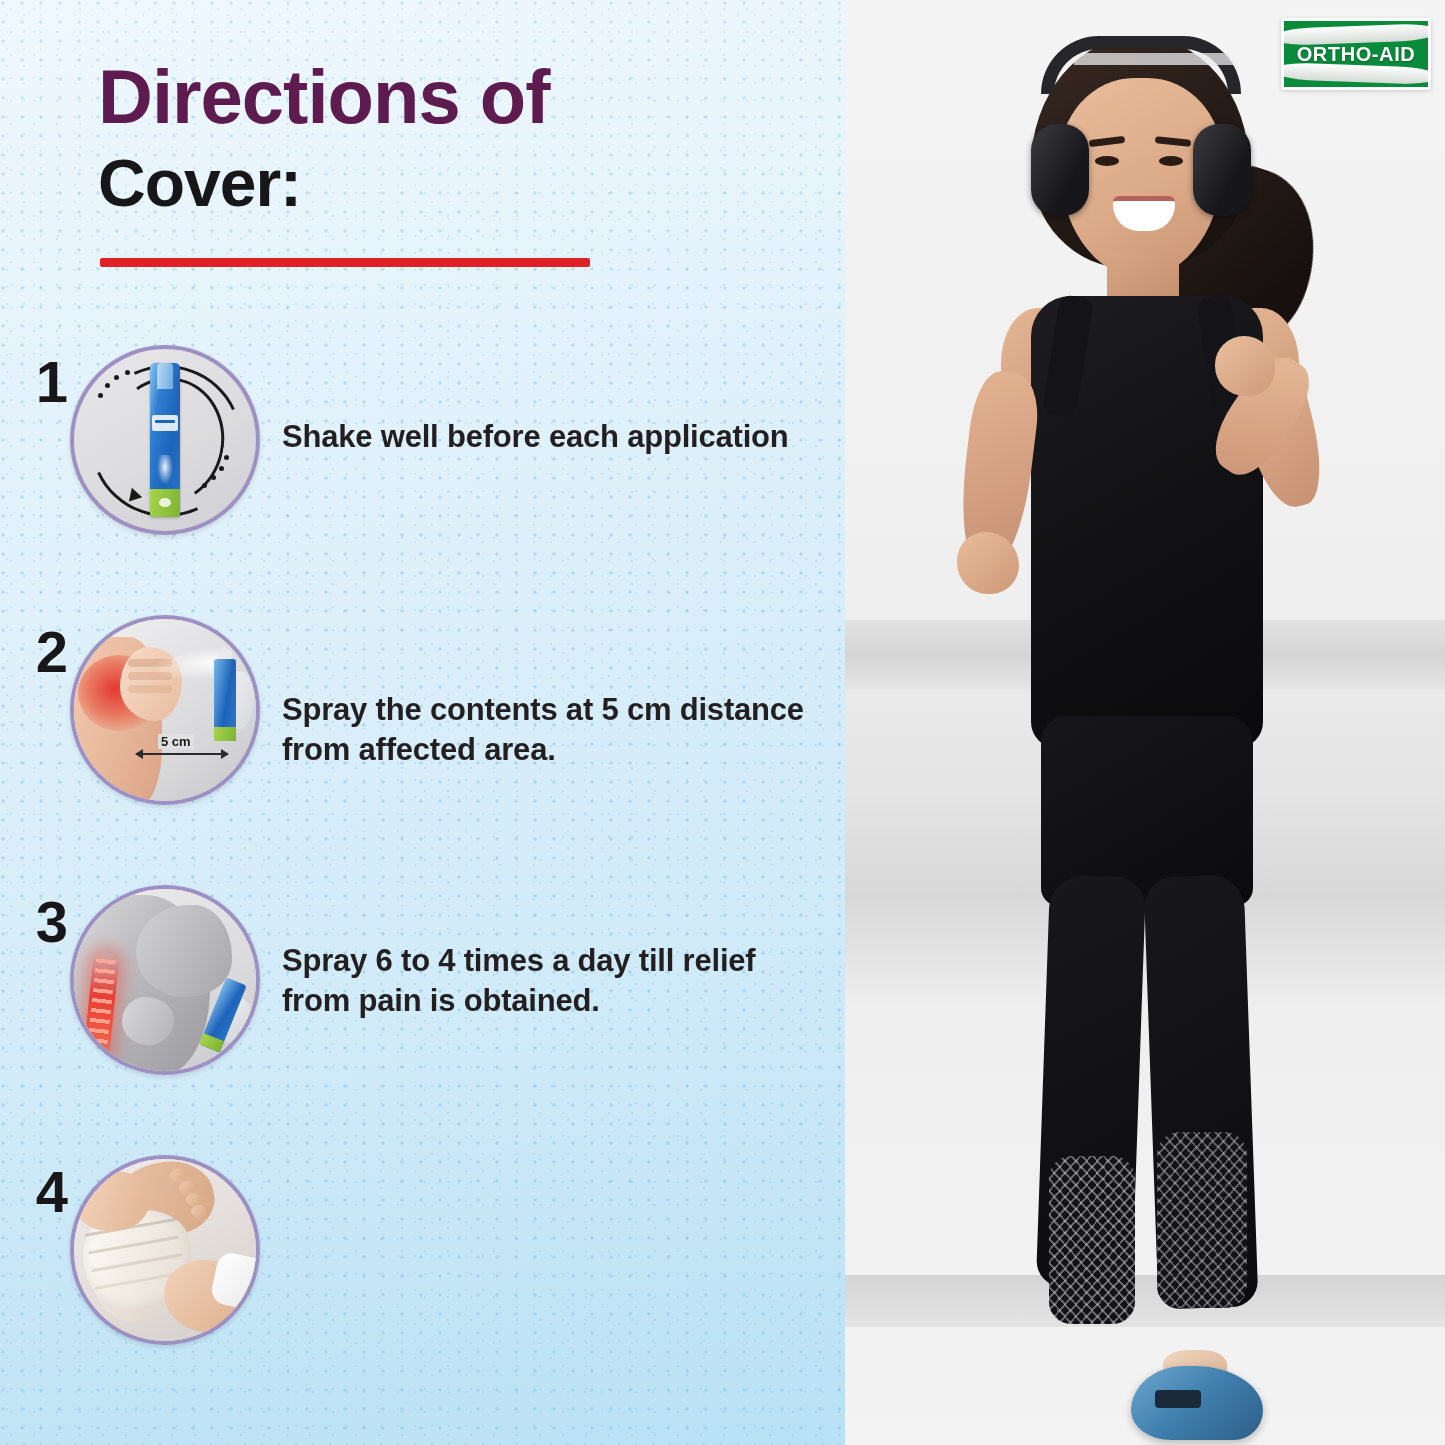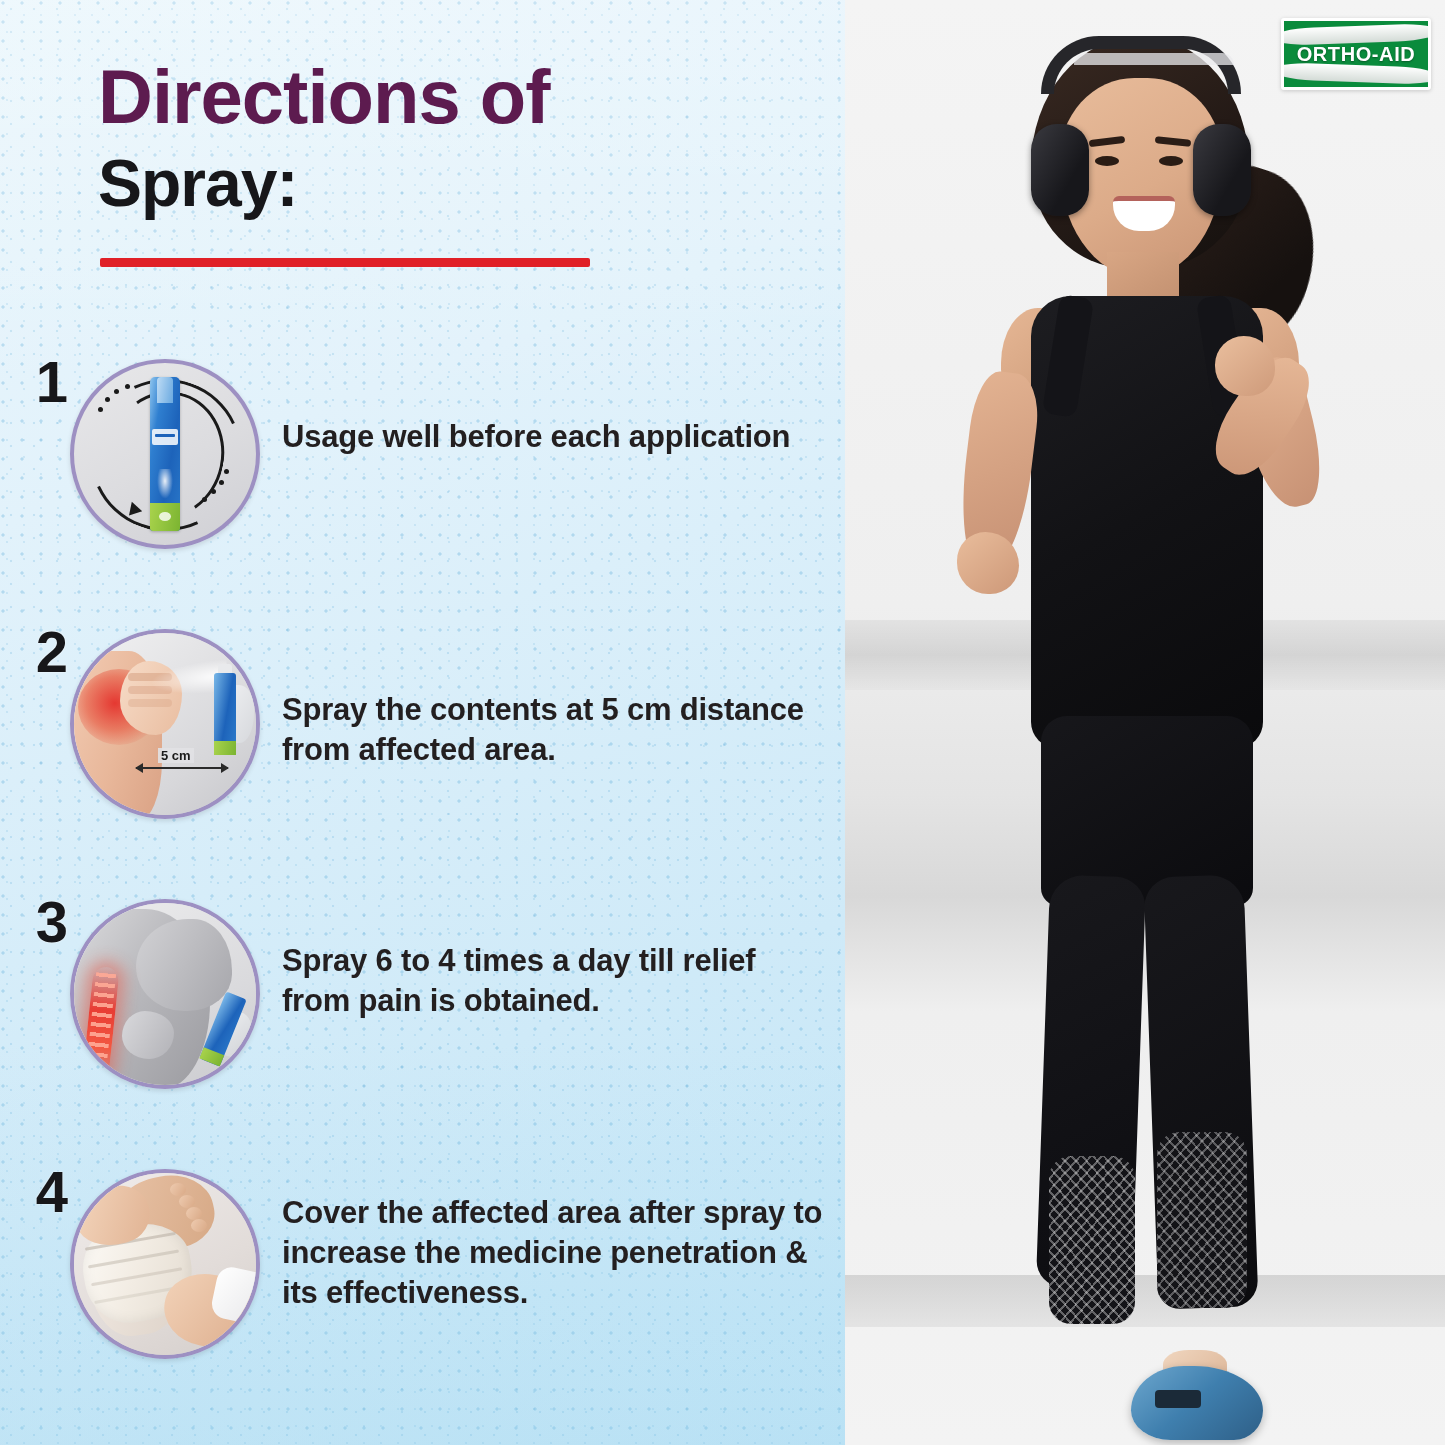--- a/index.html
+++ b/index.html
@@ -49,21 +49,21 @@
   
   .steps{position:absolute;left:0;top:345px;width:845px;z-index:5;}
   .step{position:relative;height:270px;}
   .step-num{
     position:absolute;left:26px;top:8px;width:52px;
     font-size:58px;font-weight:bold;color:#17171a;line-height:58px;
     text-align:center;
     text-shadow:0 0 2px rgba(255,255,255,.85);
   }
   .step-thumb{
-    position:absolute;left:70px;top:14px;width:182px;height:182px;
+    position:absolute;left:70px;top:0;width:182px;height:182px;
     border-radius:50%;border:4px solid #9d90c2;
     background:linear-gradient(150deg,#e8e8ea 0%,#dcdcdf 55%,#cfcfd4 100%);
     overflow:hidden;box-shadow:0 2px 5px rgba(0,0,0,.12);
   }
   .step-text{
     position:absolute;left:282px;width:548px;
     font-size:31px;line-height:40px;font-weight:bold;color:#231f20;
     letter-spacing:-.2px;
   }
   .s1 .step-text{top:72px;}
@@ -304,21 +304,21 @@
 
 <div class="poster">
 
   <div class="left-panel">
     <div class="texture"></div>
     <div class="fade"></div>
   </div>
 
   <div class="heading">
     <div class="h-line1">Directions of</div>
-    <div class="h-line2">Spray:</div>
+    <div class="h-line2">Cover:</div>
   </div>
   <div class="rule"></div>
 
   <div class="steps">
 
     <div class="step s1">
       <div class="step-num">1</div>
       <div class="step-thumb">
         <div class="arc outer"></div>
         <div class="arc inner"></div>
@@ -334,21 +334,21 @@
           <div class="dot" style="left:145px;top:117px;"></div>
           <div class="dot" style="left:150px;top:106px;"></div>
         </div>
         <div class="can">
           <div class="cap"></div>
           <div class="label"></div>
           <div class="fig"></div>
           <div class="base"></div>
         </div>
       </div>
-      <div class="step-text">Usage well before each application</div>
+      <div class="step-text">Shake well before each application</div>
     </div>
 
     <div class="step s2">
       <div class="step-num">2</div>
       <div class="step-thumb">
         <div class="t2-bg"></div>
         <div class="t2-arm"></div>
         <div class="t2-red"></div>
         <div class="t2-hand"></div>
         <div class="t2-mist"></div>
@@ -391,21 +391,20 @@
           <i style="left:9px;top:12px;"></i>
           <i style="left:16px;top:24px;"></i>
           <i style="left:21px;top:36px;"></i>
         </div>
         <div class="t4-ankle"></div>
         <div class="t4-band"></div>
         <div class="t4-h1"></div>
         <div class="t4-h2"></div>
         <div class="t4-cuff"></div>
       </div>
-      <div class="step-text">Cover the affected area after spray to increase the medicine penetration &amp; its effectiveness.</div>
     </div>
 
   </div>
 
   <div class="photo">
     <div class="floorline"></div>
     <div class="floorline2"></div>
 
     <div class="person">
       <div class="ponytail"></div>

